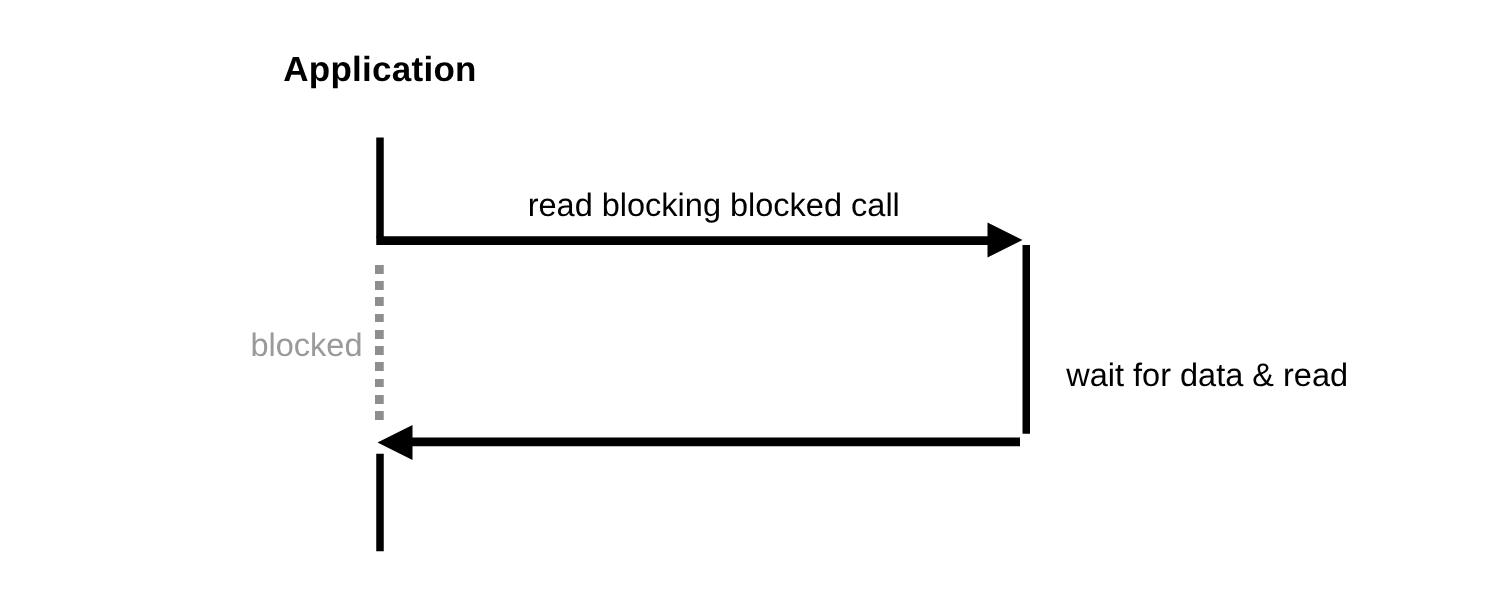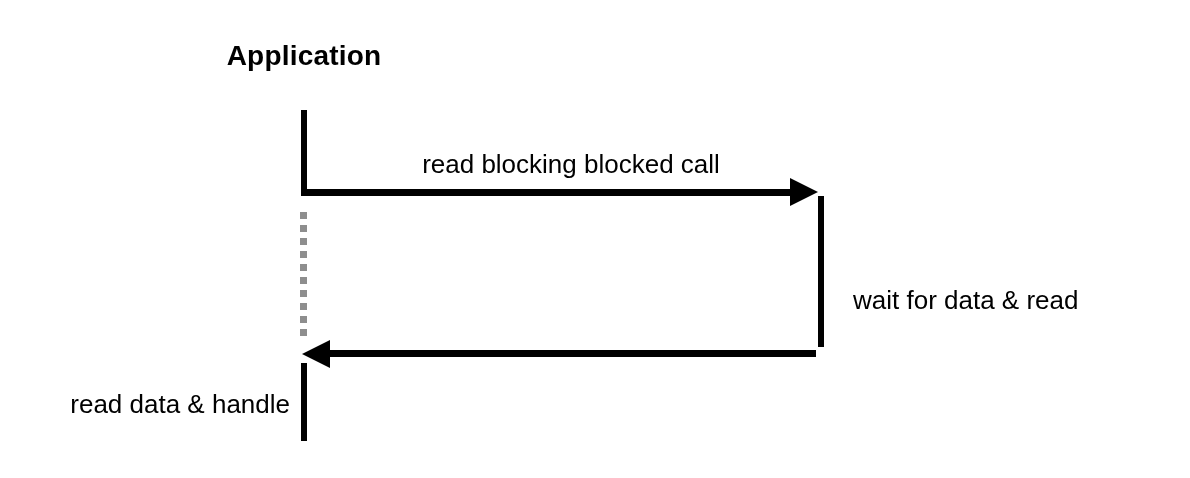--- a/index.html
+++ b/index.html
@@ -120,21 +120,21 @@
   <div class="arrowhead head-right"></div>
 
   <div class="msg-label label-call">read blocking blocked call</div>
 
   <div class="activation-bar bar-kernel"></div>
 
   <div class="msg-label label-wait">wait for data &amp; read</div>
 
   <div class="dotted-lifeline"></div>
 
+  <div class="label-blocked">blocked</div>
 
   <div class="msg-line line-return"></div>
   <div class="arrowhead head-left"></div>
 
   <div class="activation-bar bar-app-2"></div>
 
-  <div class="msg-label label-handle">read data &amp; handle</div>
 
 </div>
 
 </body></html>

